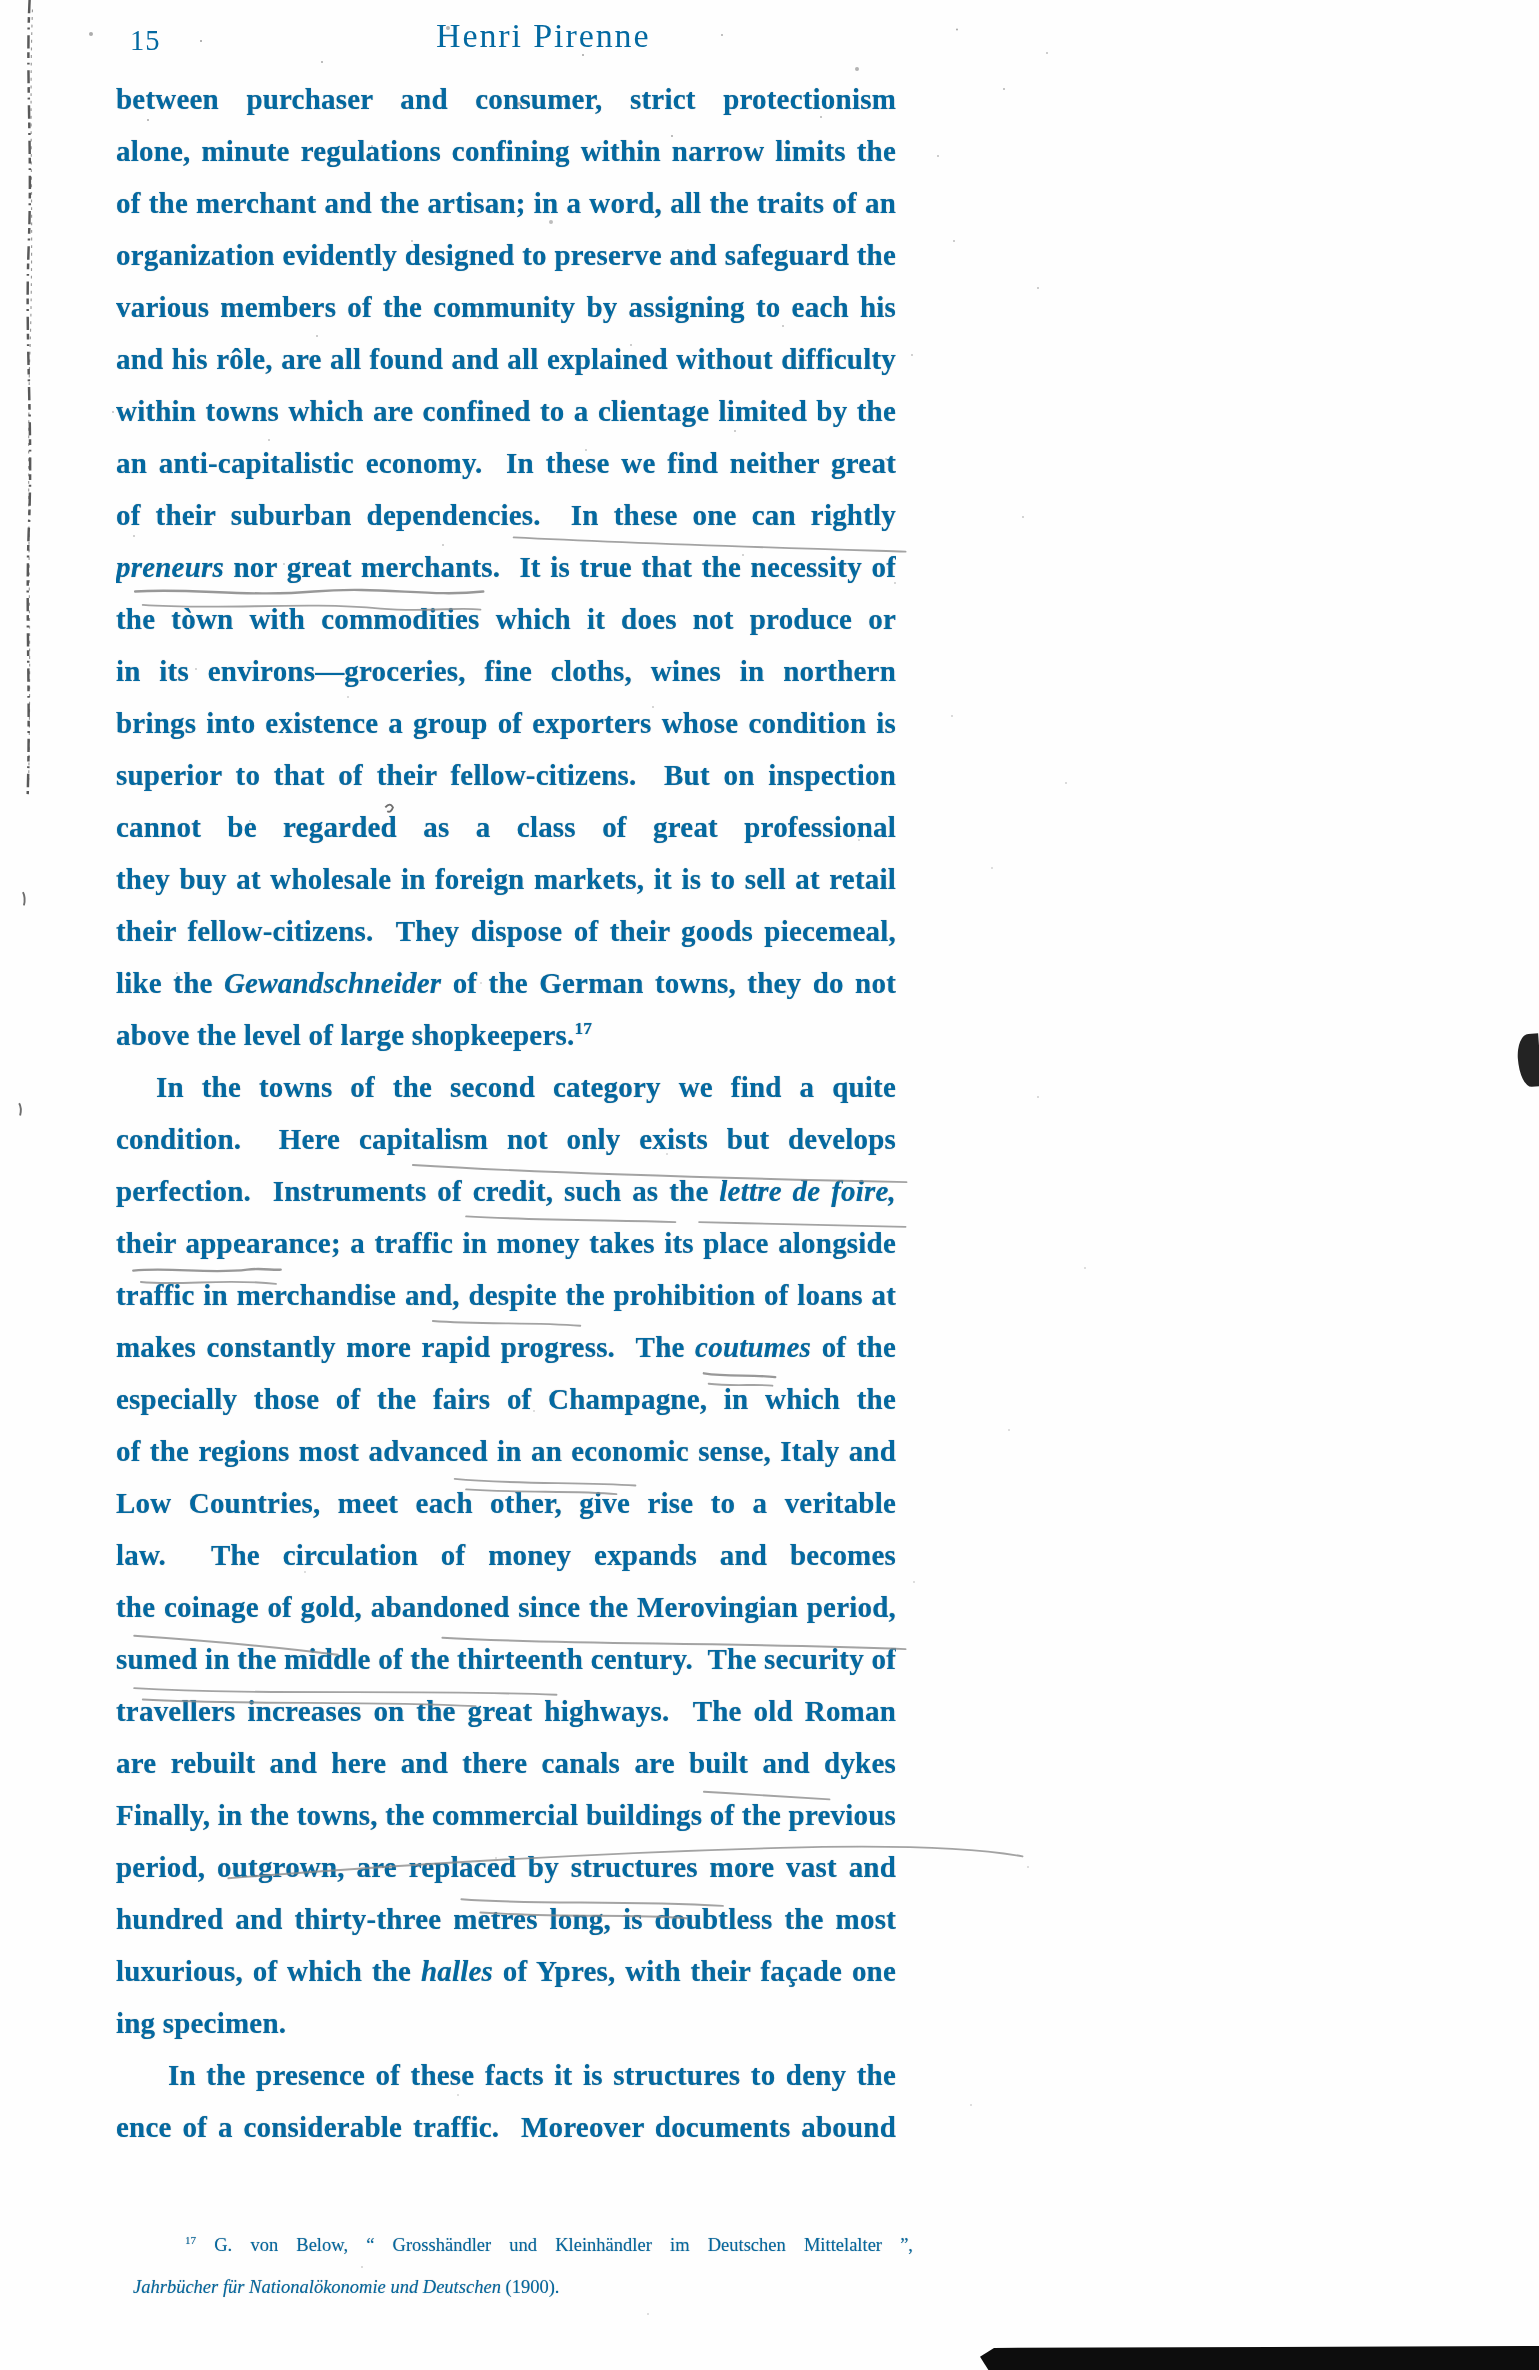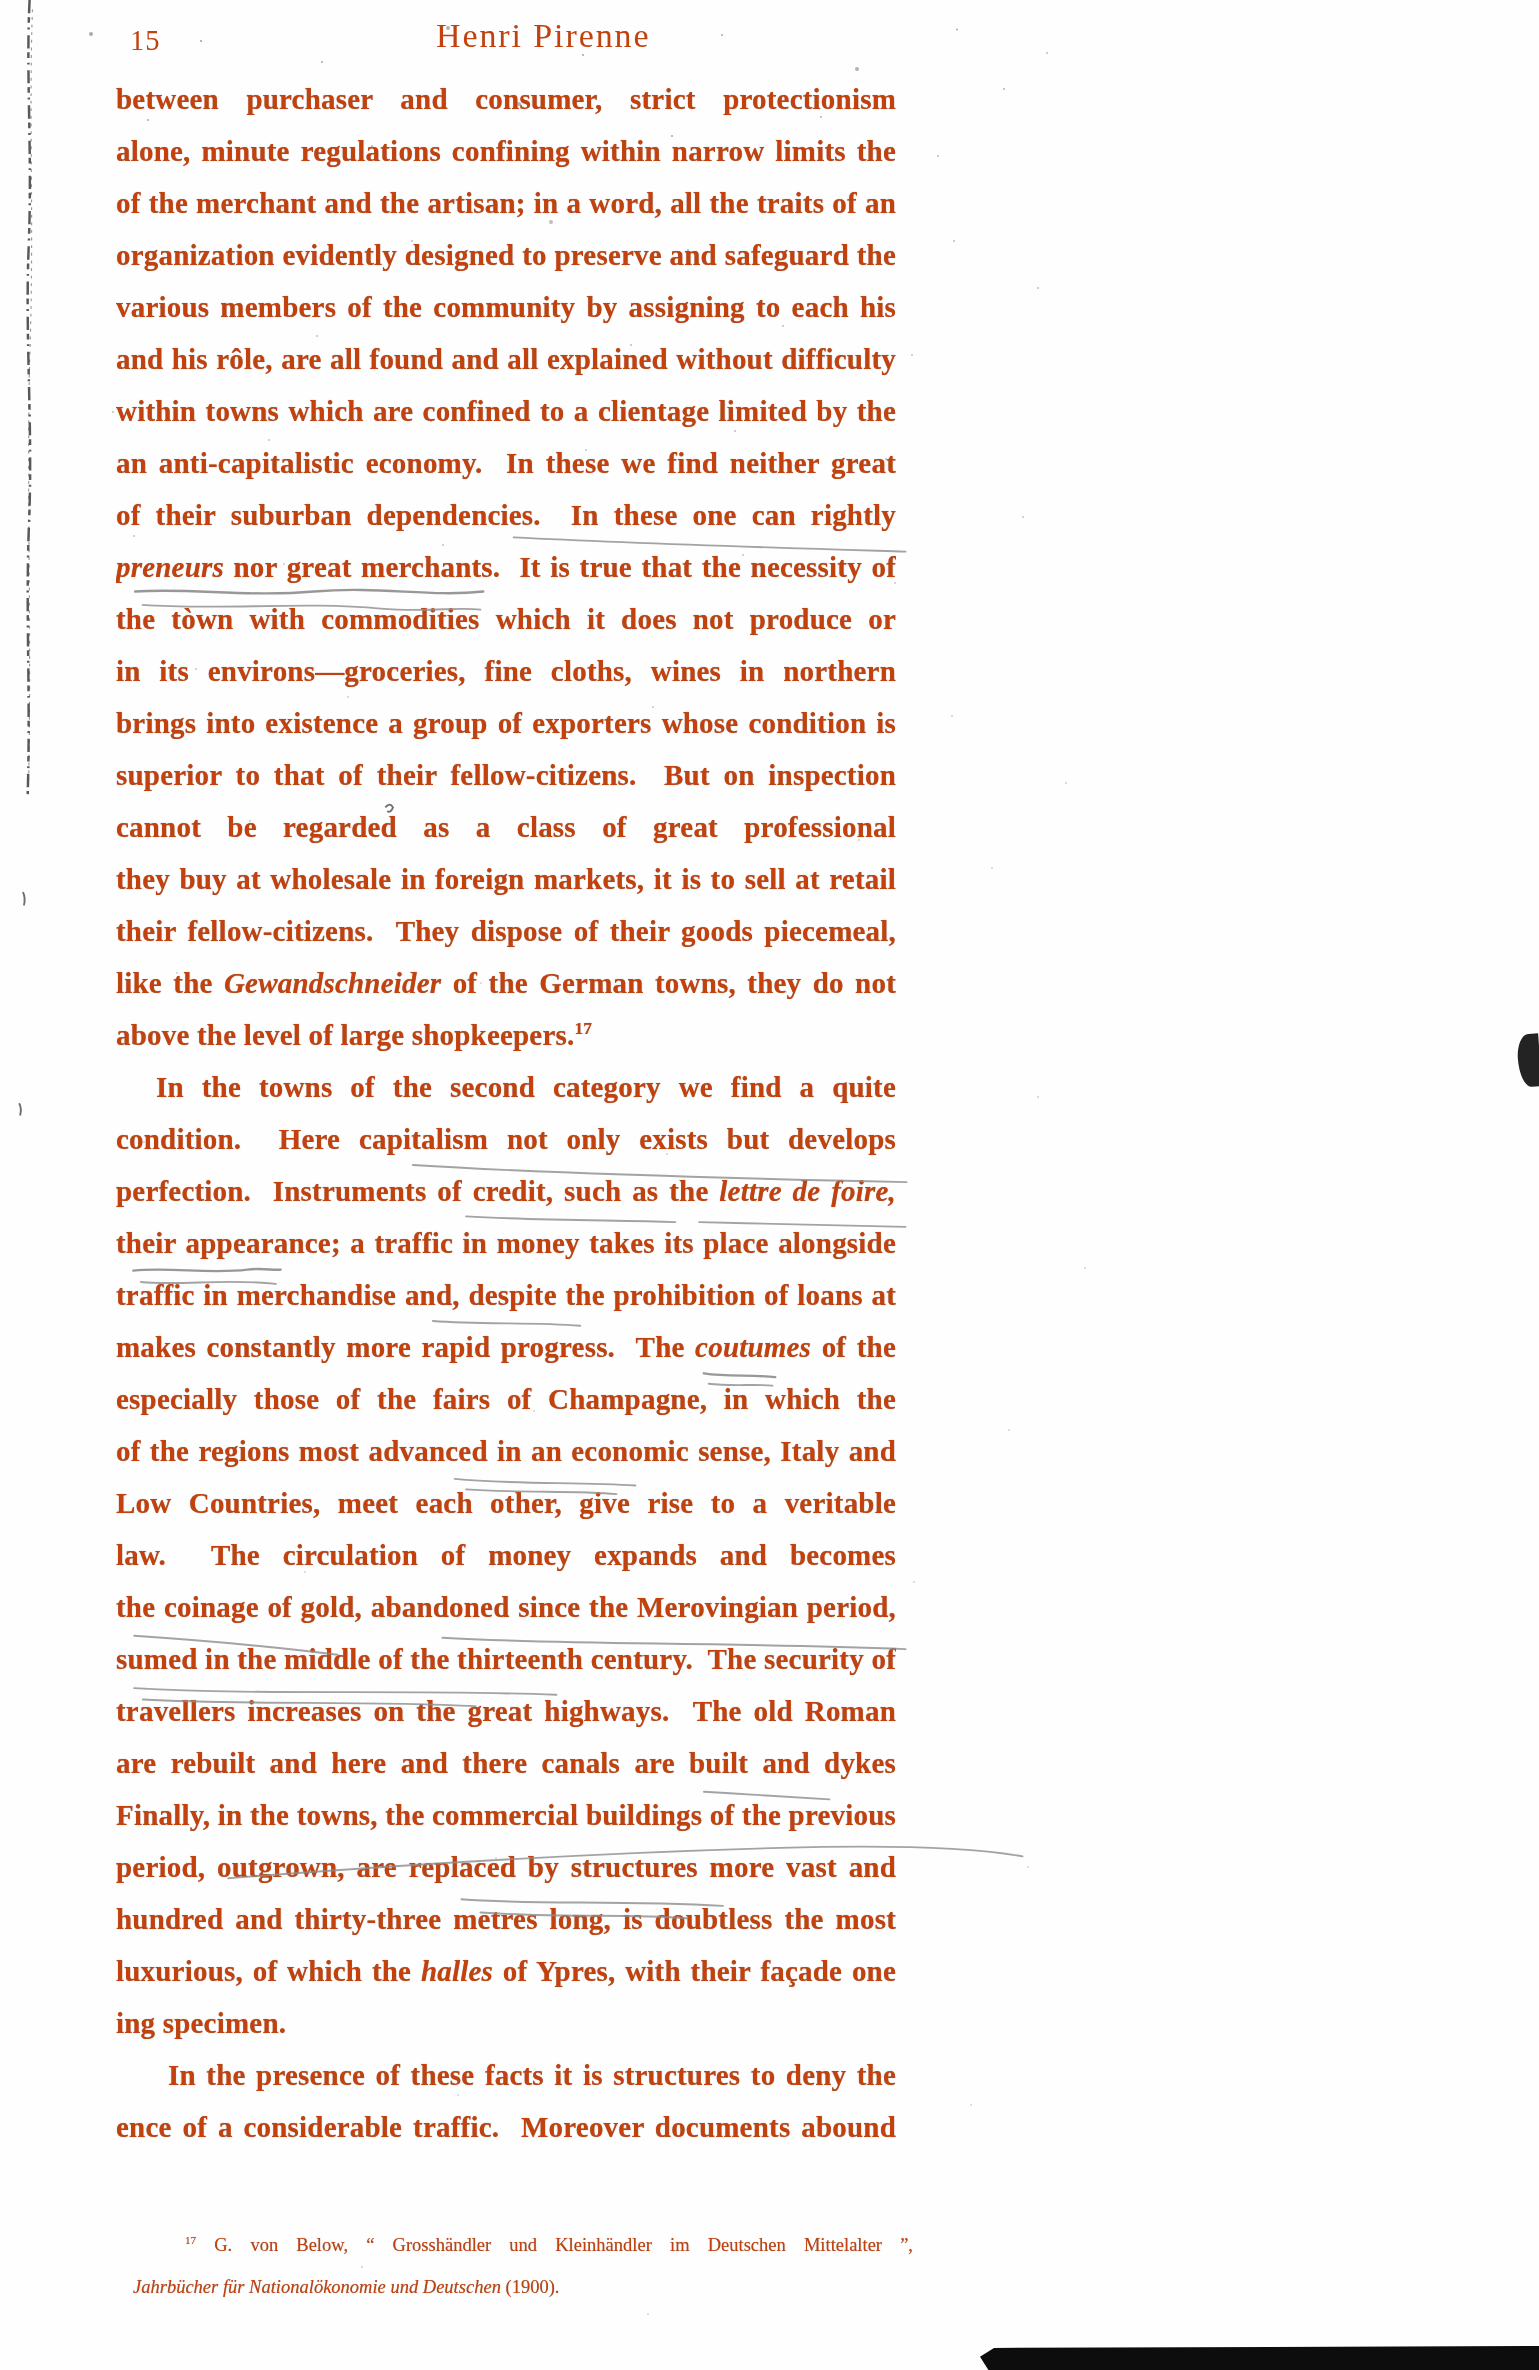--- a/index.html
+++ b/index.html
@@ -1,18 +1,18 @@
 <!DOCTYPE html>
 <html style="font-size:15px"><head>
 <meta charset="utf-8">
 <style>
   html,body{margin:0;padding:0;background:#ffffff;}
   .page{
     position:relative;width:1540px;height:2370px;background:#fefefe;overflow:hidden;
-    font-family:"Liberation Serif","DejaVu Serif",serif;color:#c2410c;
+    font-family:"Liberation Serif","DejaVu Serif",serif;color:#0369a1;
   }
   .pagenum{position:absolute;left:130px;top:25px;font-size:28.5px;letter-spacing:1px;}
   .running-head{position:absolute;left:436px;top:17px;font-size:34px;letter-spacing:1.9px;}
   .body-block{
     position:absolute;left:116px;top:73px;width:780px;
     font-size:29px;line-height:52px;text-align:justify;
     text-shadow:0 0 1px rgba(30,30,30,.45);letter-spacing:0.2px;font-weight:bold;
   }
   .body-block .line{text-align:justify;text-align-last:justify;height:52px;overflow:hidden;}
   .body-block .line.end{text-align-last:left;}

